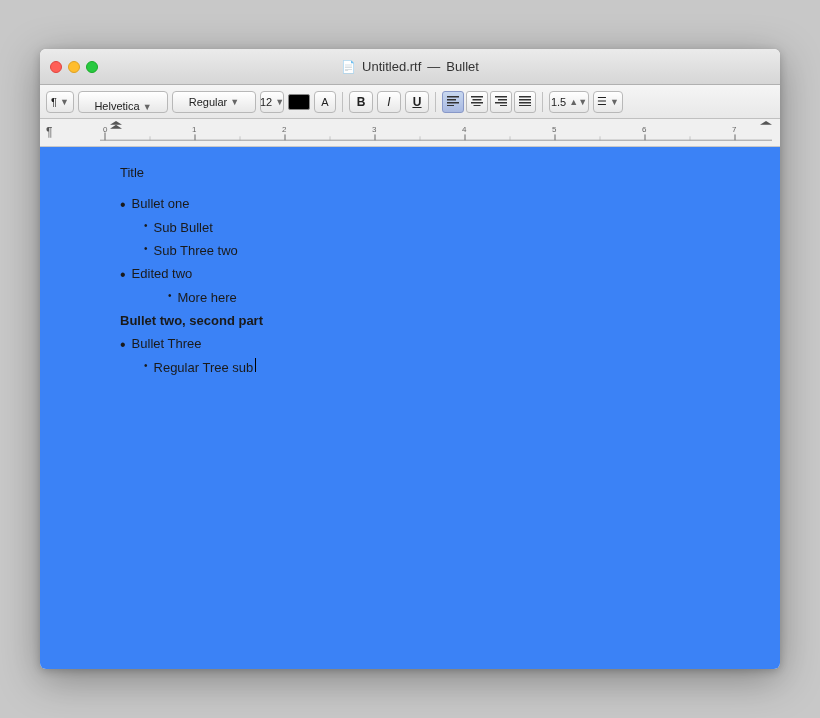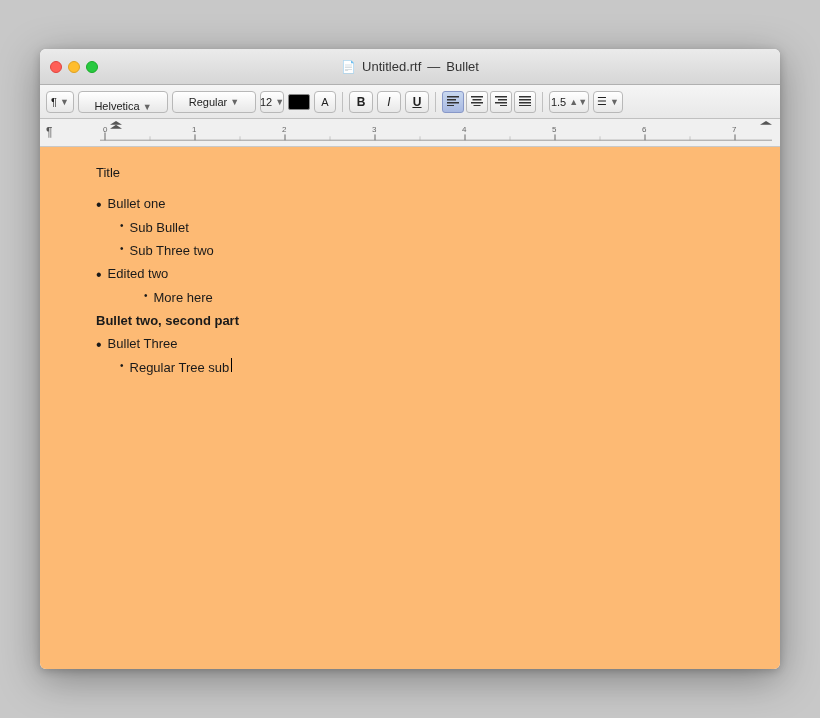--- a/index.html
+++ b/index.html
@@ -153,23 +153,23 @@
       position: absolute;
       left: 6px;
       top: 6px;
       font-size: 12px;
       color: #555;
     }
 
     
     .doc-area {
       flex: 1;
-      background: #fdba74;
+      background: #3b82f6;
       overflow-y: auto;
-      padding: 16px 56px;
+      padding: 16px 80px;
     }
 
     .doc-content {
       font-family: Helvetica, Arial, sans-serif;
       font-size: 13px;
       line-height: 1.6;
       color: #1a1a1a;
       min-height: 400px;
     }
 

